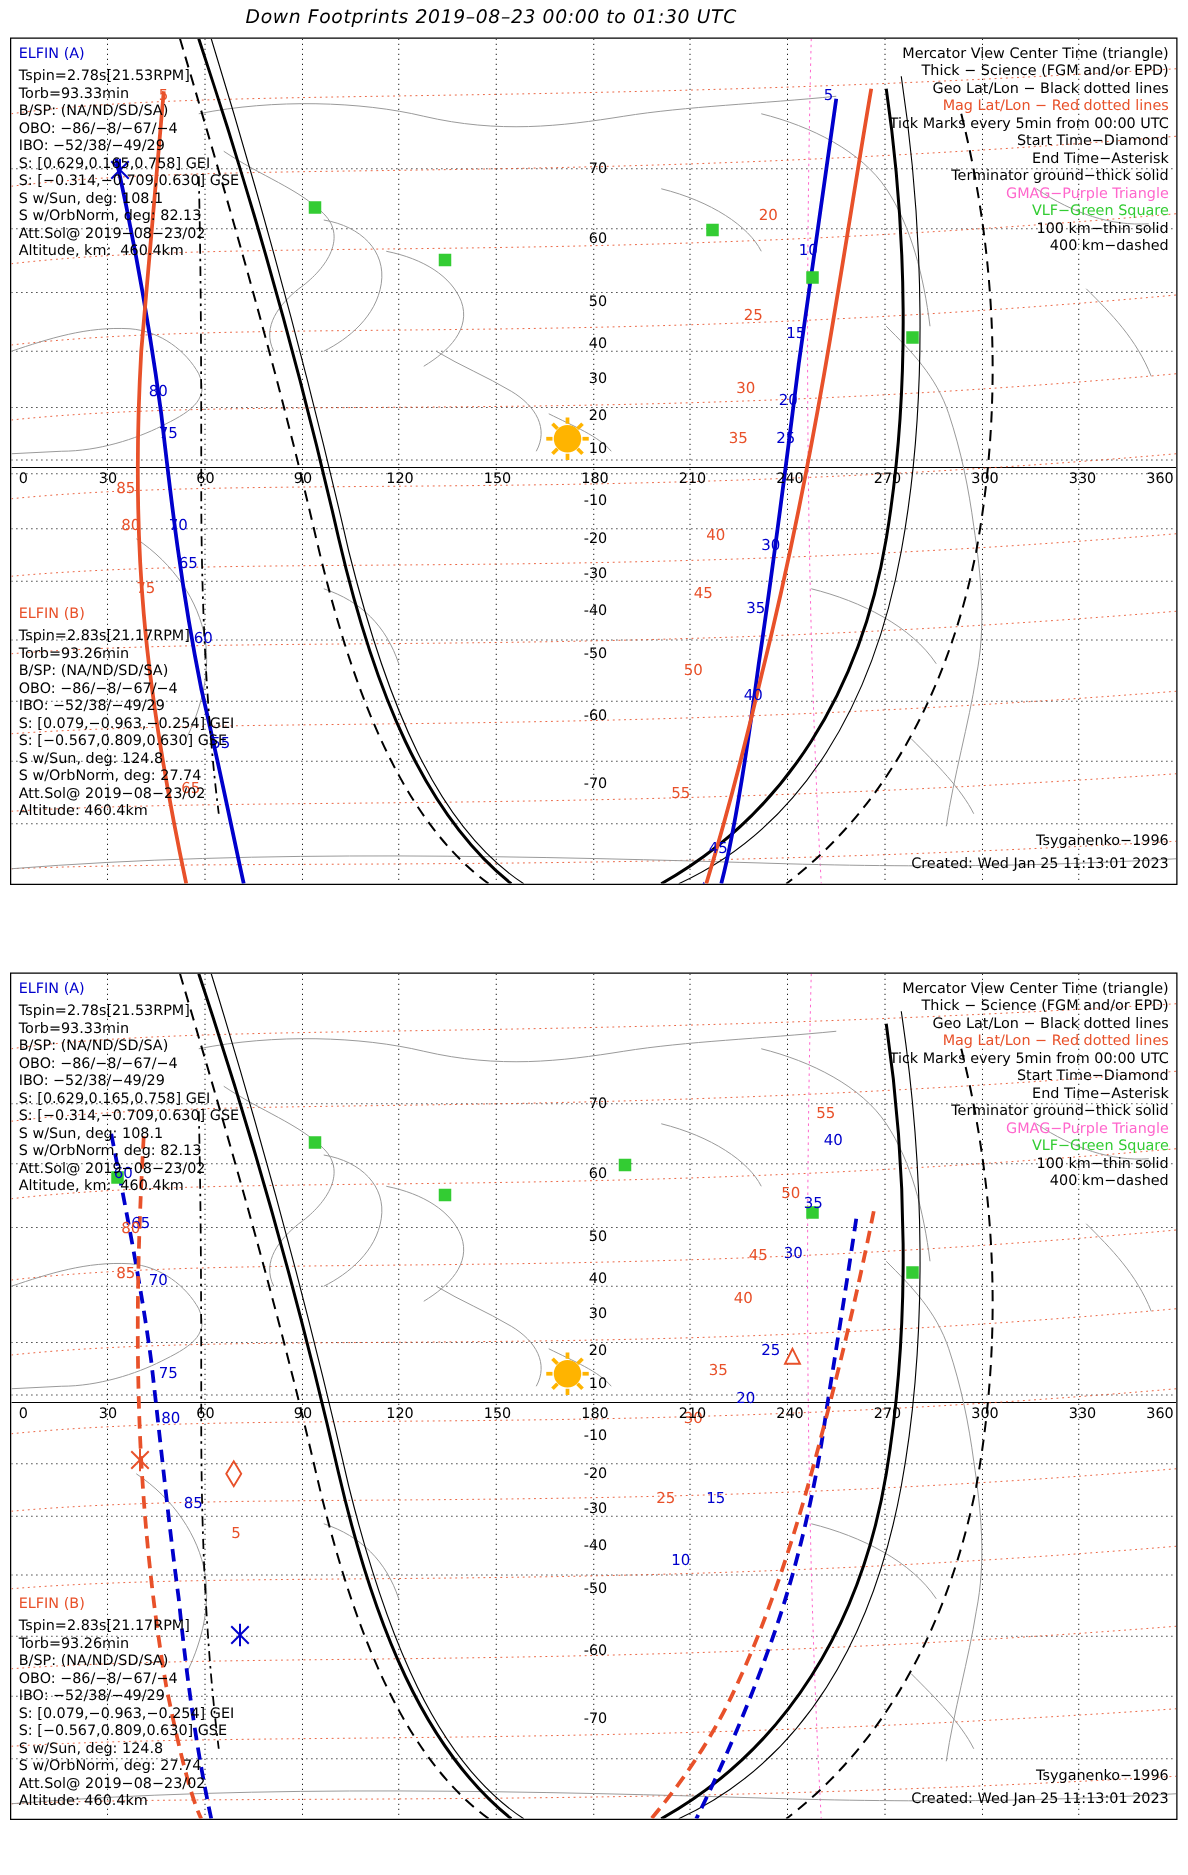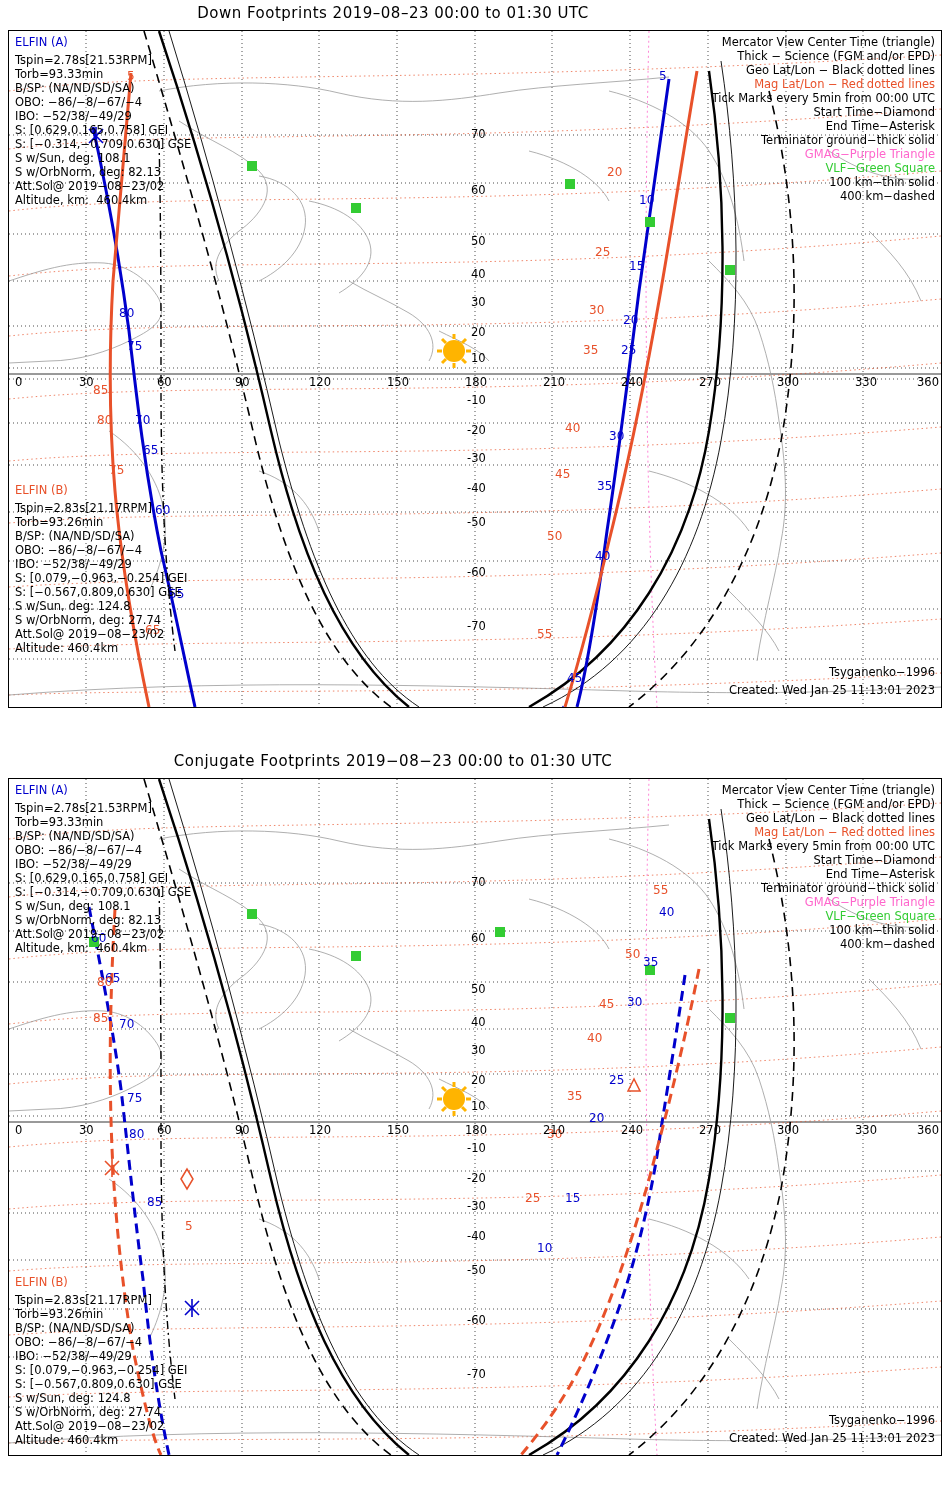--- a/index.html
+++ b/index.html
@@ -1,18 +1,18 @@
 <!DOCTYPE html>
 <html><head>
 <meta charset="utf-8">
 <style>
   html,body{margin:0;padding:0;background:#ffffff;}
   body{width:950px;height:1500px;font-family:"DejaVu Sans",sans-serif;color:#000;}
   .panel{position:relative;width:950px;height:748px;overflow:hidden;}
-  .panel-title{position:absolute;left:0;top:4px;width:786px;text-align:center;font-size:15px;letter-spacing:0.5px;}
+  .panel-title{position:absolute;left:0;top:4px;width:786px;text-align:center;font-size:15px;letter-spacing:0.5px;font-style:italic;}
   .frame{position:absolute;left:8px;top:30px;width:934px;height:678px;border:1px solid #000;box-sizing:border-box;background:#fff;}
   .maparea{position:absolute;left:0;top:0;width:932px;height:676px;overflow:hidden;}
   svg.map{position:absolute;left:0;top:0;}
   .txt{position:absolute;font-size:11.5px;line-height:14px;white-space:pre;}
   .left-block{left:6px;font-family:"DejaVu Sans",sans-serif;}
   .right-block{right:6px;text-align:right;}
   .blue{color:#0000cc;}
   .red{color:#e8512a;}
   .black{color:#000;}
   .magenta{color:#ff66cc;}
@@ -243,21 +243,20 @@
       <div class="txt right-block black" style="top:144px;">100 km−thin solid</div>
       <div class="txt right-block black" style="top:158px;">400 km−dashed</div>
 
       <div class="txt right-block black" style="top:634px;">Tsyganenko−1996</div>
       <div class="txt right-block black" style="top:652px;">Created: Wed Jan 25 11:13:01 2023</div>
     </div>
   </div>
 </div>
 
 <div class="panel">
-  <div class="panel-title">Conjugate Footprints 2019−08−23 00:00 to 01:30 UTC</div>
   <div class="frame">
     <div class="maparea">
       <svg class="map" width="932" height="676" xmlns="http://www.w3.org/2000/svg">
         <g stroke="#000" stroke-width="0.7" stroke-dasharray="1,3" fill="none">
           <line x1="77" y1="0" x2="77" y2="676"></line>
           <line x1="155" y1="0" x2="155" y2="676"></line>
           <line x1="233" y1="0" x2="233" y2="676"></line>
           <line x1="310" y1="0" x2="310" y2="676"></line>
           <line x1="388" y1="0" x2="388" y2="676"></line>
           <line x1="466" y1="0" x2="466" y2="676"></line>

